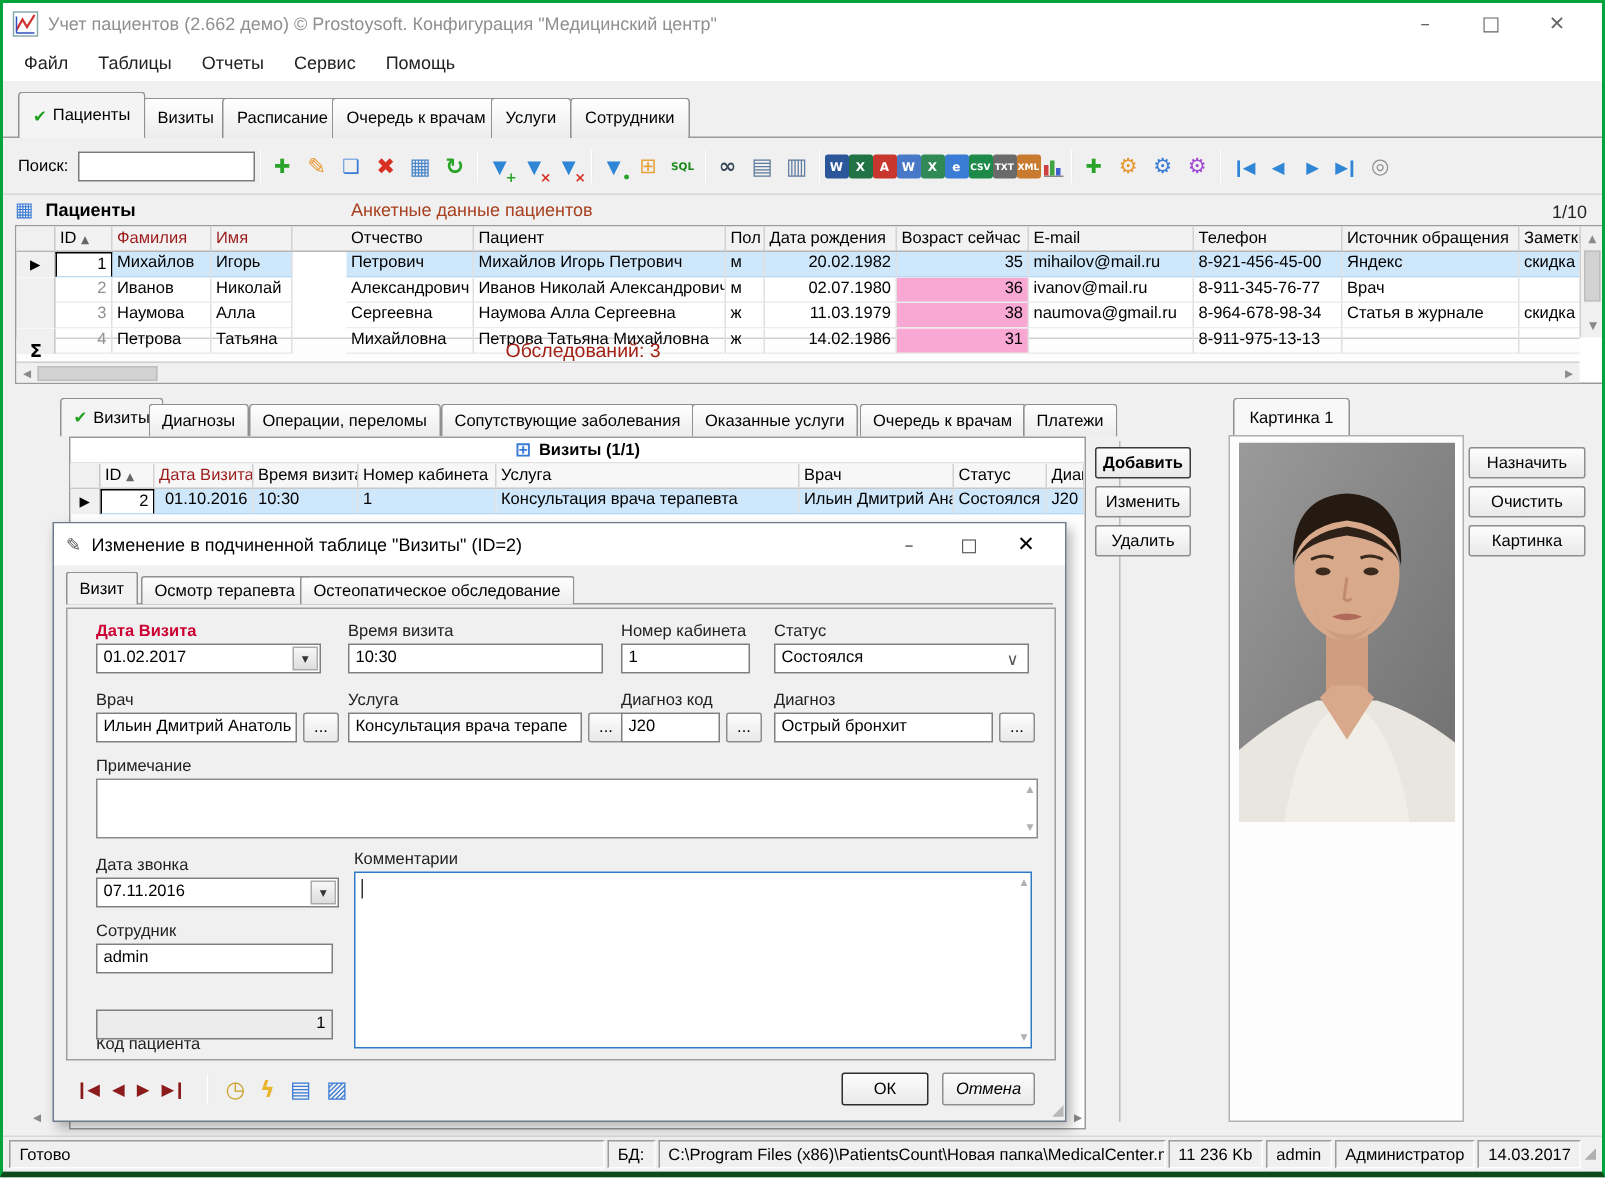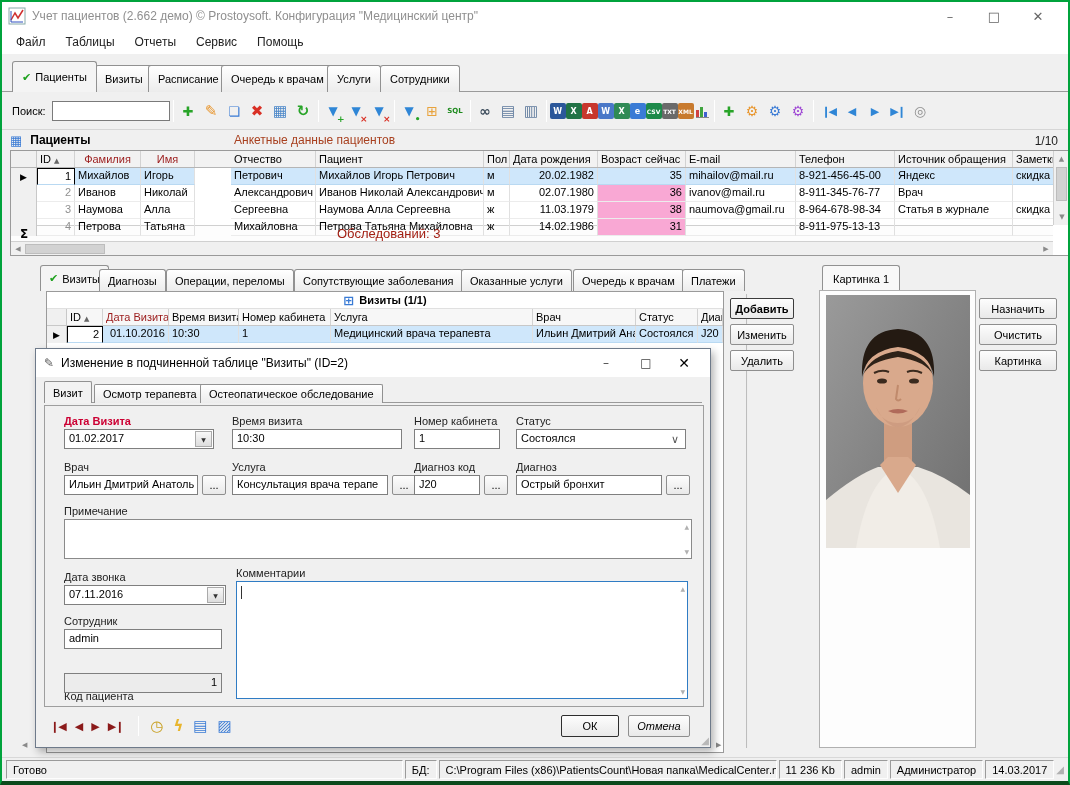--- a/index.html
+++ b/index.html
@@ -78,21 +78,21 @@
   .grid { position:absolute; left:8px; top:148px; width:1060px; background:#fff; border:1px solid #9a9a9a; }
   .g-head,.g-row { display:flex; height:17px; align-items:stretch; overflow:hidden; }
   .g-head { background:#f2f2f2; border-bottom:1px solid #b5b5b5; }
   .hc { border-right:1px solid #d2d2d2; padding:2px 3px; white-space:nowrap; overflow:hidden; font-size:11px; }
   .tc { border-right:1px solid #e0e0e0; border-bottom:1px solid #ececec; padding:1px 3px; white-space:nowrap; overflow:hidden; font-size:11px; }
   .sel { width:26px; flex:none; background:#f0f0f0; border-right:1px solid #c8c8c8; display:flex; align-items:center; justify-content:center; color:#000; font-size:9px; }
   .c0{width:38px;flex:none;} .c1{width:66px;flex:none;} .c2{width:54px;flex:none;} .c3{width:85px;flex:none;margin-left:36px;}
   .c4{width:168px;flex:none;} .c5{width:26px;flex:none;} .c6{width:88px;flex:none;} .c7{width:88px;flex:none;}
   .c8{width:110px;flex:none;} .c9{width:99px;flex:none;} .c10{width:118px;flex:none;} .c11{width:52px;flex:none;} .c12{flex:1;}
   .r { text-align:right; }
-  .redhdr { color:#9b1b1b;text-align:center; }
+  .redhdr { color:#9b1b1b; }
   .sort { font-size:7px; color:#666; margin-left:3px; }
   .g-row.selrow .tc { background:#cfe7fb; border-bottom-color:#b9d9f2; }
   .tc.y { background:#f9a8d4; }
   .idfocus { border:1px solid #000; background:#fff !important; }
   .dimid { color:#909090; }
   .sliver { height:6px; }
   .sumrow { display:flex; height:16px; align-items:center; border-top:1px solid #d0d0d0; background:#fdfdfd; }
   .sigma { width:26px; text-align:center; font-size:12px; font-weight:bold; }
   .sumtext { position:absolute; left:326px; color:#a32014; font-size:13px; }
   .hscroll { display:flex; height:14px; background:#f0f0f0; border-top:1px solid #d0d0d0; align-items:center; }
@@ -415,21 +415,21 @@
       <div class="hc v7" data-name="vcol-header-diagnosis">Диагноз</div>
     </div>
     <div class="v-row g-row selrow" data-name="visits-row">
       <div class="vsel" data-name="row-marker">
           <span class="ic" data-name="row-marker-icon">▶</span>
         </div>
       <div class="tc v0 r idfocus" data-name="vcell-id">2</div>
       <div class="tc v1 r" data-name="vcell-date">01.10.2016</div>
       <div class="tc v2" data-name="vcell-time">10:30</div>
       <div class="tc v3" data-name="vcell-room">1</div>
-      <div class="tc v4" data-name="vcell-service">Медицинский врача терапевта</div>
+      <div class="tc v4" data-name="vcell-service">Консультация врача терапевта</div>
       <div class="tc v5" data-name="vcell-doctor">Ильин Дмитрий Анатольев</div>
       <div class="tc v6" data-name="vcell-status">Состоялся</div>
       <div class="tc v7" data-name="vcell-diagnosis">J20</div>
     </div>
   </div>
   <div class="divider" data-name="panel-divider"></div>
   <span class="peekarrow ic" style="left:20px;" data-name="scroll-left-icon">◀</span>
   <span class="peekarrow ic" style="left:714px;" data-name="scroll-right-icon">▶</span>
 
   <div class="btn sidebtn b0" data-name="add-button">Добавить</div>

